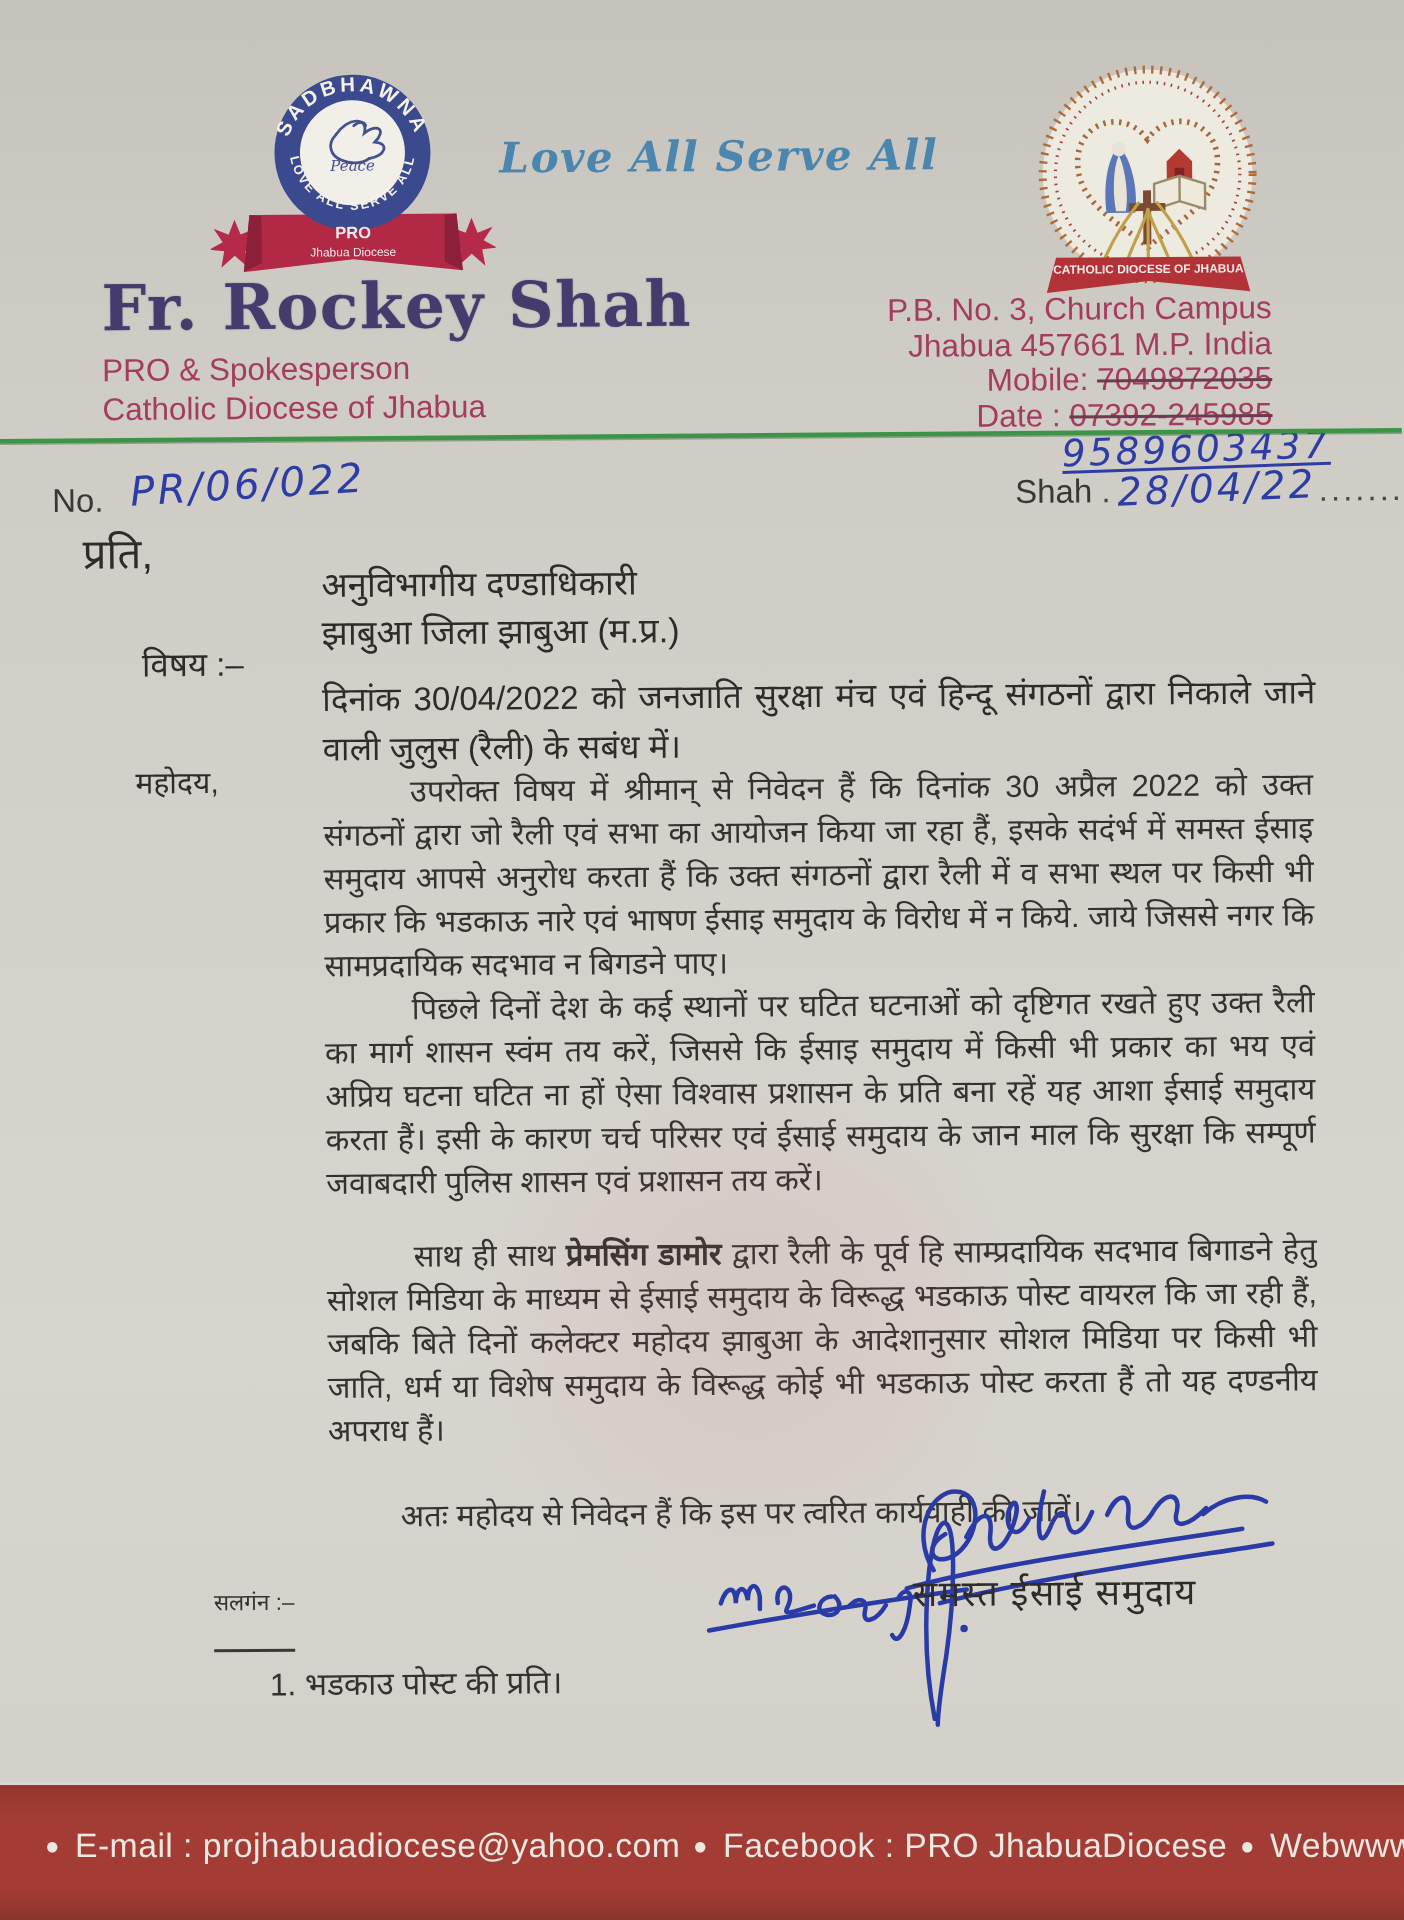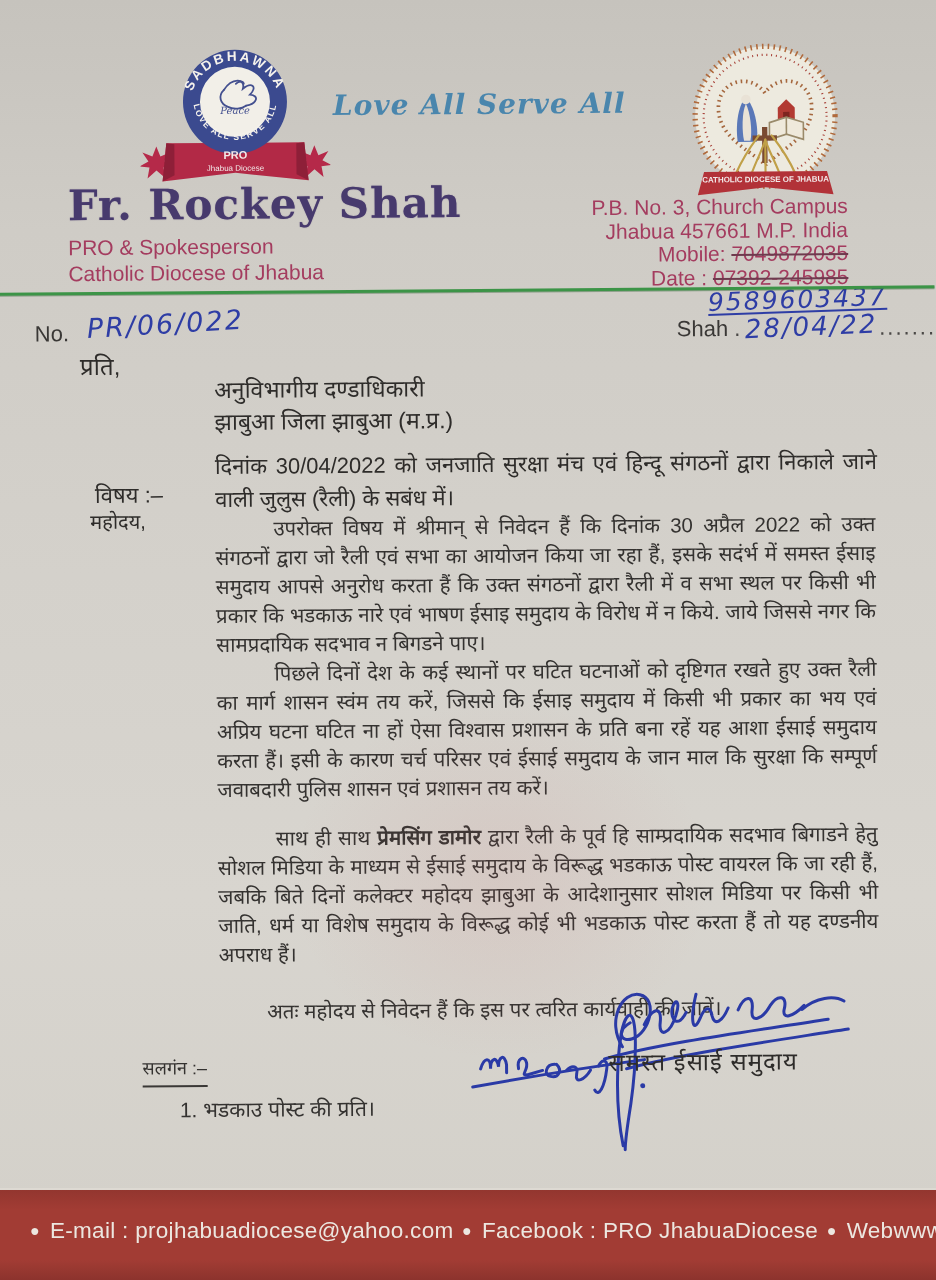--- a/index.html
+++ b/index.html
@@ -44,34 +44,34 @@
 
   
   .ref-row{position:absolute;left:36px;top:310px;width:880px;height:40px;font-size:22px;color:#3a3836;}
   .no-label{position:absolute;left:0;top:8px;}
   .no-value{position:absolute;left:52px;top:-4px;font-size:27px;transform:rotate(-3deg);}
   .date-group{position:absolute;left:642px;top:4px;white-space:nowrap;}
   .dots{letter-spacing:2px;color:#4a4846;}
   .date-value{font-size:26px;transform:rotate(-2deg);display:inline-block;margin:0 2px;}
 
   
-  .to-label{position:absolute;left:81px;top:346px;font-size:24px;text-align:right;}
+  .to-label{position:absolute;left:56px;top:346px;font-size:28px;text-align:right;}
   .recipient{position:absolute;left:215px;top:372px;font-size:23px;line-height:32px;}
-  .subject-label{position:absolute;left:95px;top:476px;font-size:22px;}
+  .subject-label{position:absolute;left:95px;top:424px;font-size:22px;}
   .subject-text{position:absolute;left:215px;top:448px;width:662px;font-size:22px;line-height:33px;text-align:justify;}
   .greeting{position:absolute;left:90px;top:505px;font-size:20px;}
 
   
   .letter-body{position:absolute;left:215px;top:512px;width:660px;font-size:20.5px;line-height:29px;text-align:justify;color:#343230;}
   .letter-body p{margin:0;text-indent:58px;}
   .letter-body p.para3{margin-top:20px;}
   .letter-body p.closing{margin-top:28px;text-indent:48px;text-align:left;}
   .bold-name{font-weight:bold;}
   .enclosure{margin-top:26px;text-align:left;}
-  .enclosure-label{display:inline-block;margin-left:-77px;border-bottom:2px solid #3a3836;padding-bottom:2px;font-size:18px;}
+  .enclosure-label{display:inline-block;margin-left:-77px;border-bottom:2px solid #3a3836;padding-bottom:16px;font-size:15px;}
   .enclosure-item{margin-left:-40px;margin-top:8px;font-size:21px;}
 
   
   .sig-main{position:absolute;left:588px;top:982px;width:280px;height:100px;}
   .sig-scrawl{position:absolute;left:462px;top:995px;width:240px;height:160px;}
   .signed-by{position:absolute;left:604px;top:1046px;font-size:24px;color:#2e2c2a;letter-spacing:1px;}
 
   
   .footer{
     position:absolute;left:0;bottom:0;width:936px;height:90px;

